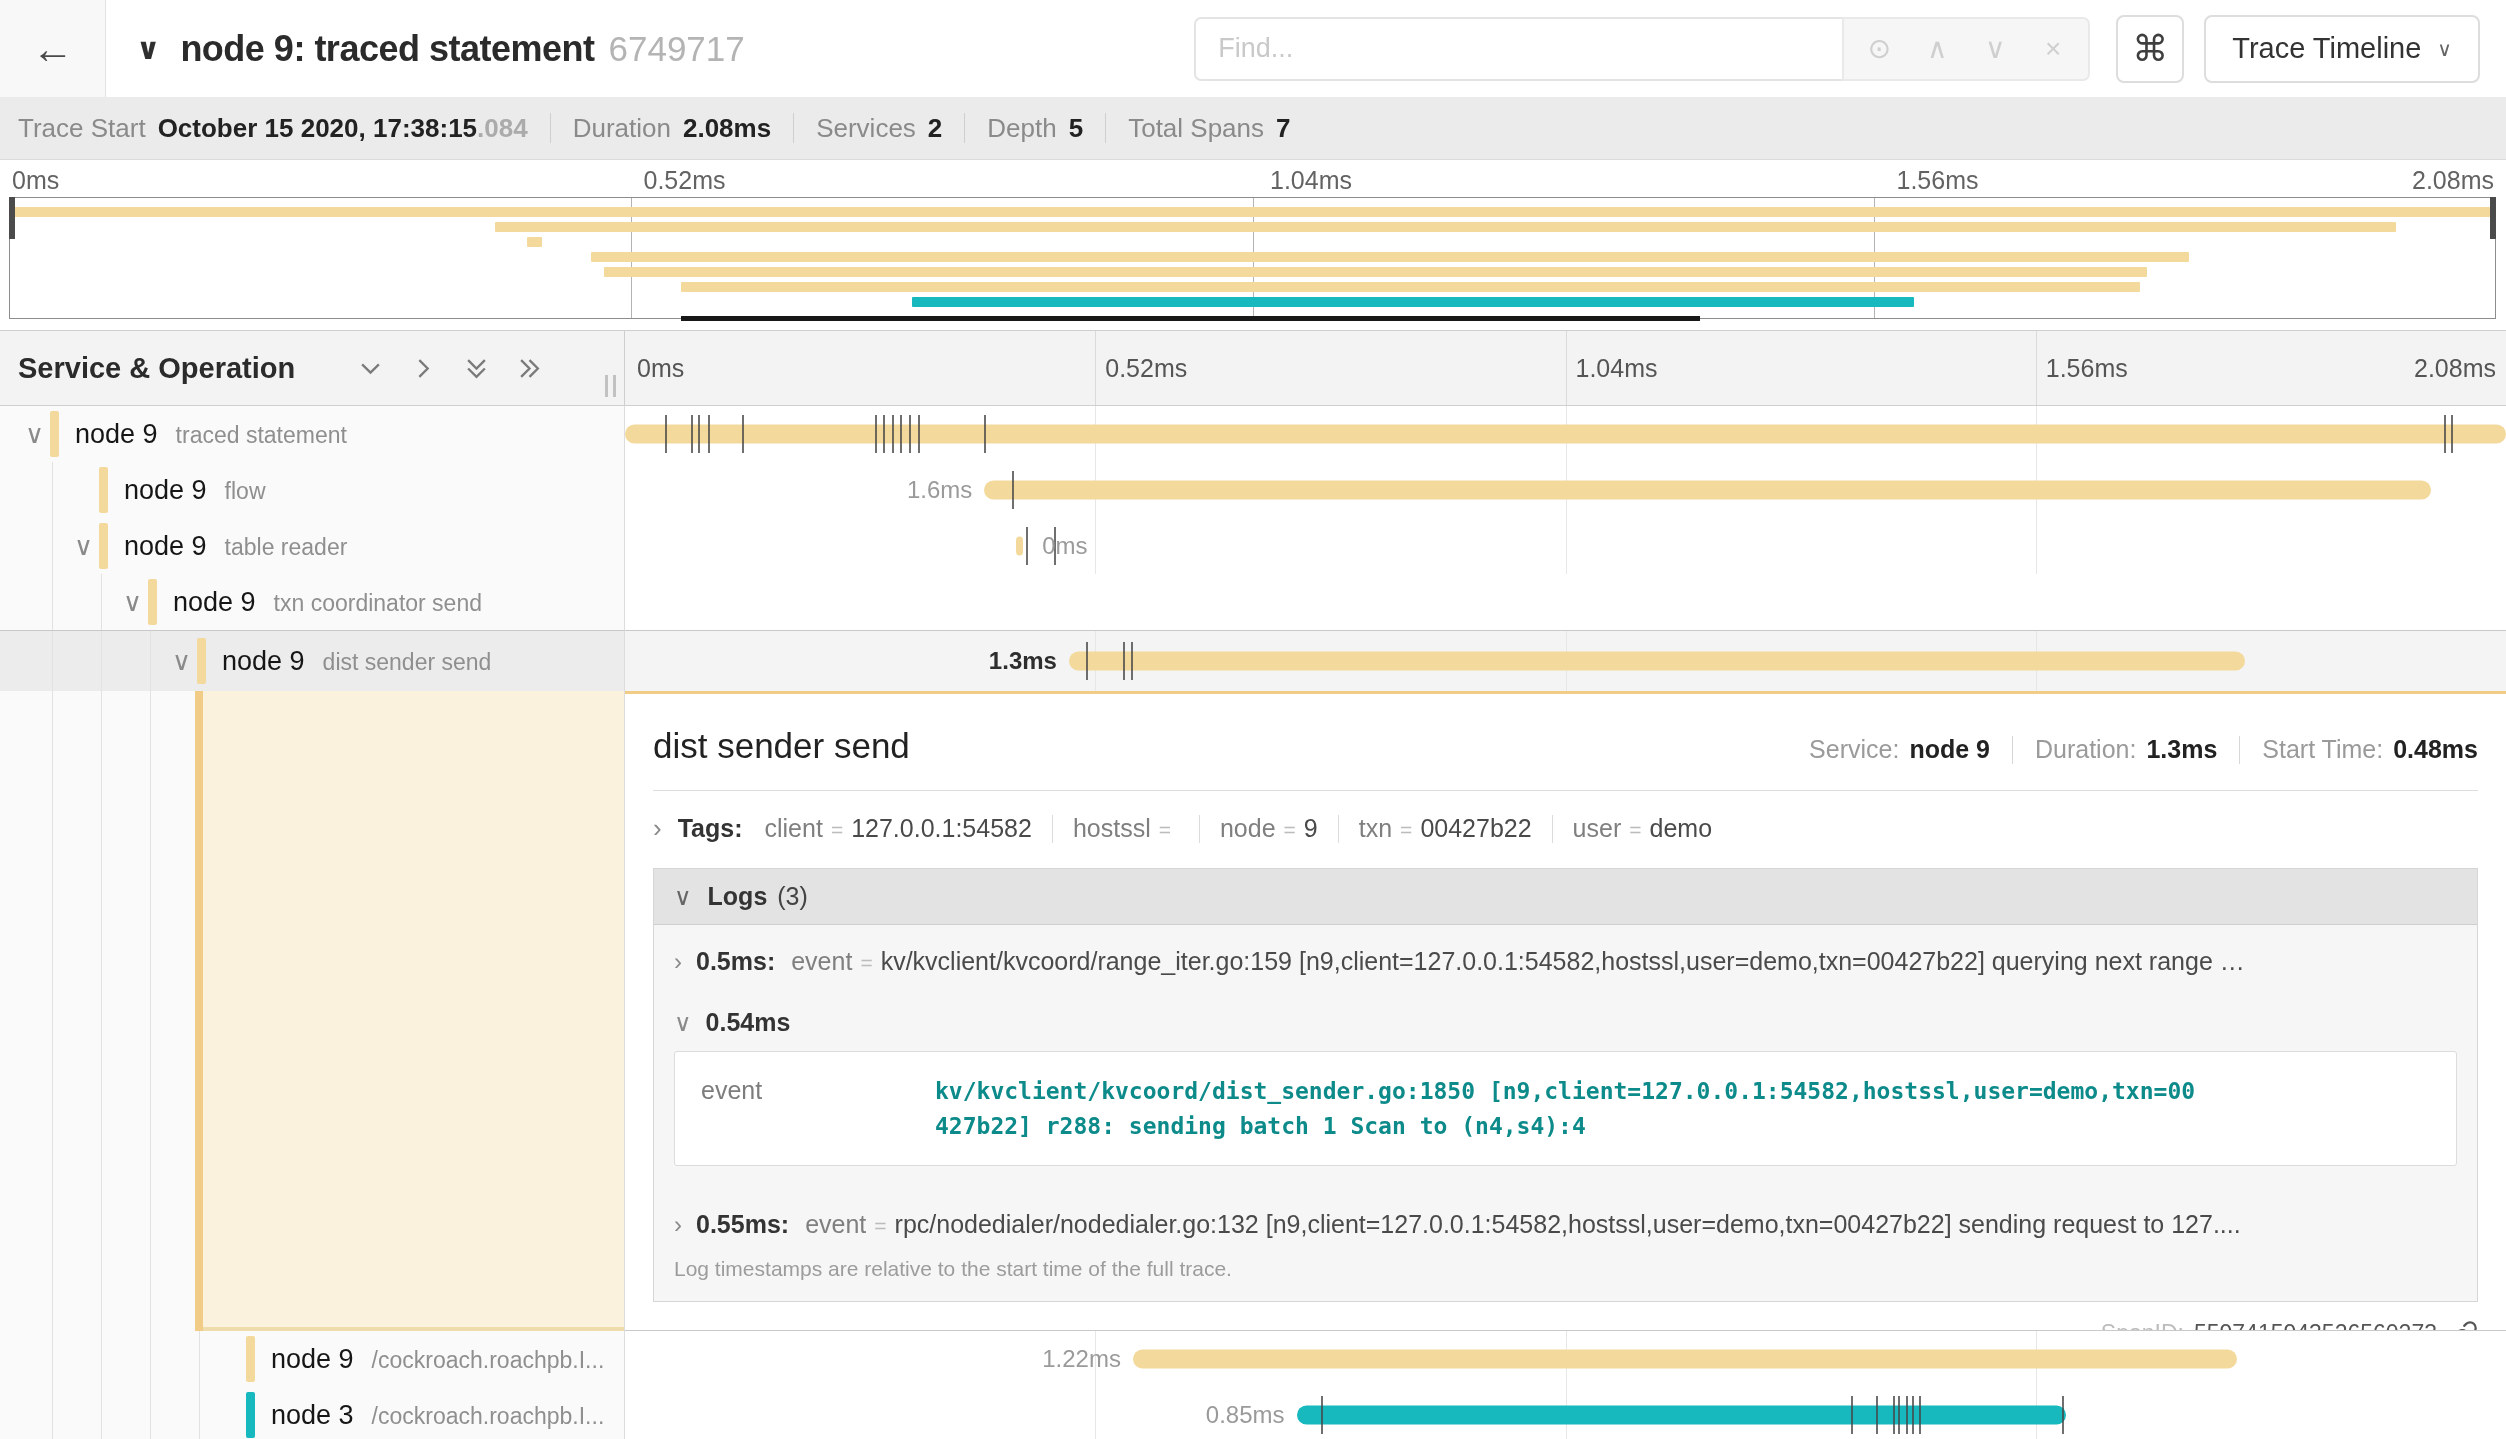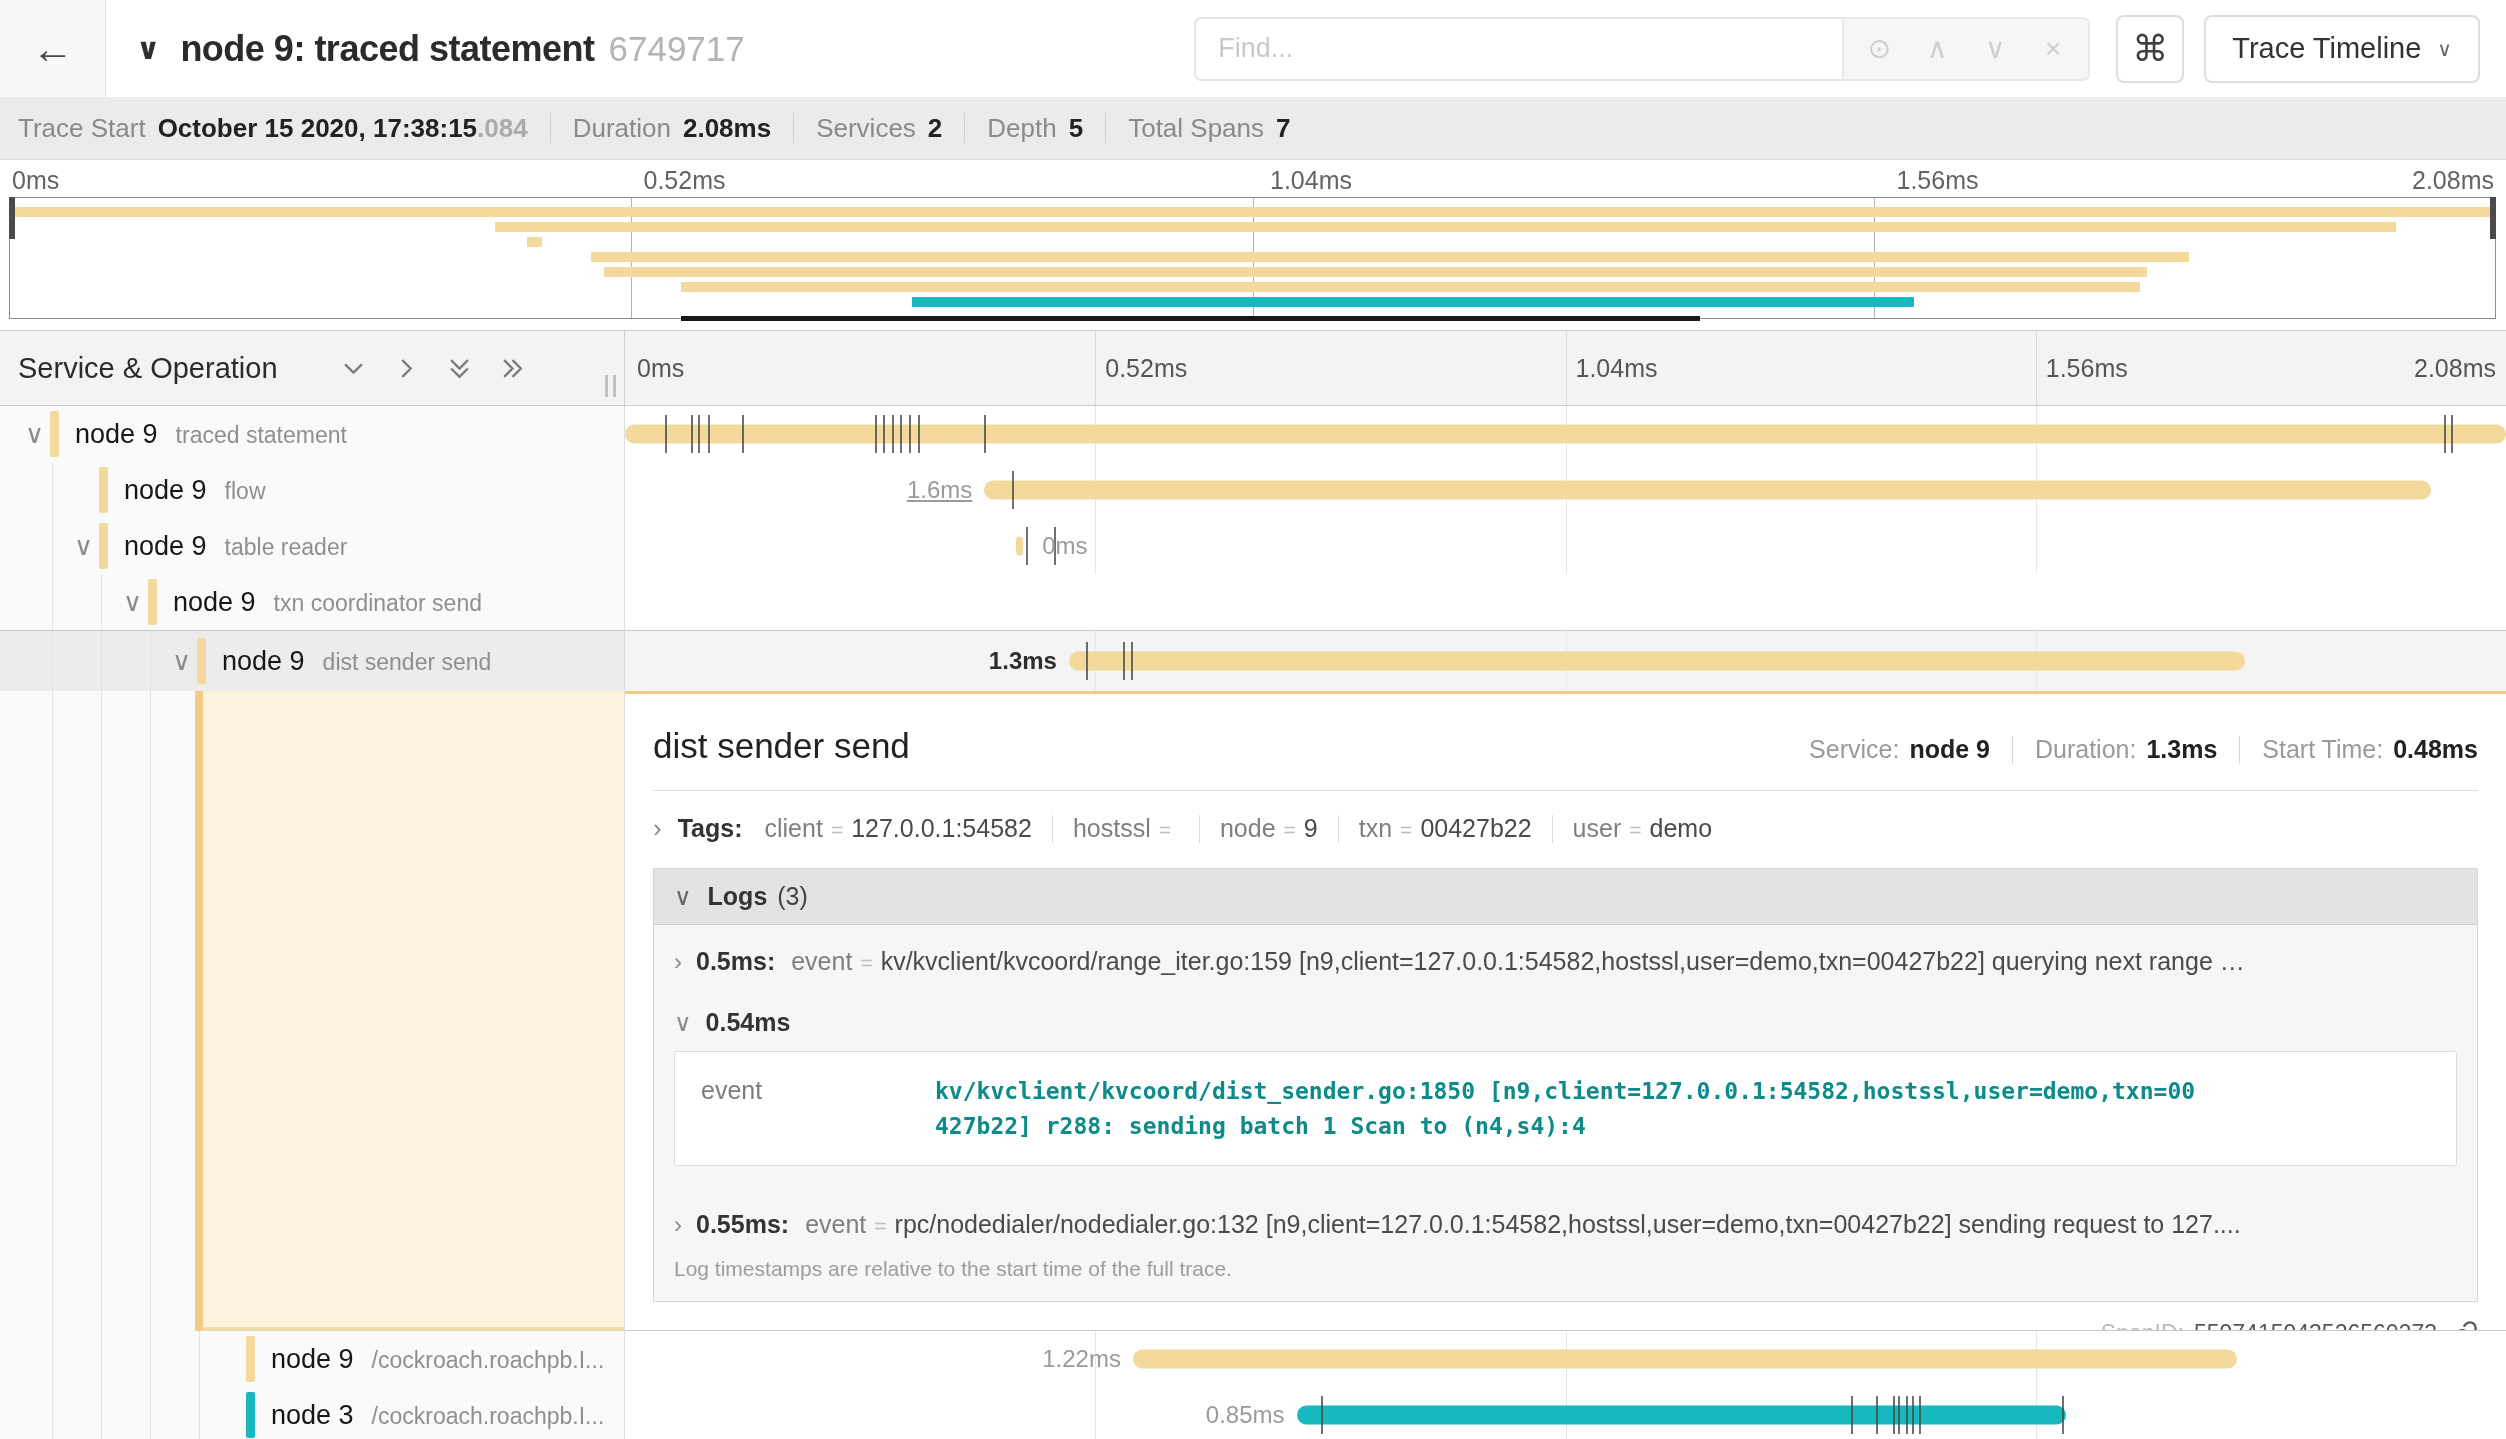--- a/index.html
+++ b/index.html
@@ -43,21 +43,21 @@
   .mini-grid { position:absolute; top:0; bottom:0; width:1px; background:#b3b3b3; }
   .mini-bar { position:absolute; height:10px; border-radius:1px; }
   .mini-handle { position:absolute; width:6px; height:42px; top:-1px; background:#4b4b4b; cursor:ew-resize; }
   .mini-underline { position:absolute; height:5px; bottom:-3px; background:#181818; }
 
   
   .timeline-header { height:76px; display:flex; background:#f3f3f3;
     border-top:1px solid #cfcfcf; border-bottom:1px solid #cfcfcf; }
   .th-left { width:625px; border-right:1px solid #cfcfcf; position:relative;
     display:flex; align-items:center; padding-left:18px; }
-  .th-title { font-size:29px; font-weight:normal; color:#2b2b2b; }
+  .th-title { font-size:29px; font-weight:bold; color:#2b2b2b; }
   .th-icons { display:flex; align-items:center; gap:30px; margin-left:64px; }
   .th-icons svg { display:block; cursor:pointer; }
   .th-grip { position:absolute; right:8px; bottom:8px; display:flex; gap:5px; cursor:col-resize; }
   .th-grip i { width:3px; height:22px; background:#c2c2c2; display:block; }
   .th-right { flex:1; position:relative; }
   .ruler-line { position:absolute; top:0; bottom:0; width:1px; background:#dadada; }
   .ruler-label { position:absolute; top:50%; transform:translateY(-50%); font-size:25px; color:#555; white-space:nowrap; }
 
   
   .row { display:flex; height:56px; position:relative; }
@@ -266,21 +266,21 @@
         <div class="guide" style="left: 52px;"></div>
         <div class="svc-bar" style="left: 99px; background: rgb(244, 217, 156);"></div>
         <div class="row-text" style="left: 124px;"><span class="svc-name">node 9</span><span class="op-name">flow</span></div>
       </div>
       <div class="row-right cell">
         <div class="grid-line" style="left: 25%;"></div>
         <div class="grid-line" style="left: 50%;"></div>
         <div class="grid-line" style="left: 75%;"></div>
         <div class="span-bar" style="left: 19.1%; width: 76.9%; background: rgb(244, 217, 156);"></div>
         <div class="bar-tick" style="left: 20.6%;"></div>
-        <div class="dur-label" style="right: calc(80.9% + 12px); text-decoration: underline;">1.6ms</div>
+        <div class="dur-label" style="right: calc(80.9% + 12px);">1.6ms</div>
       </div>
     </div>
     <div class="row">
       <div class="row-left cell">
         <div class="guide" style="left: 52px;"></div>
         <span class="row-chevron" style="left: 74px;">∨</span>
         <div class="svc-bar" style="left: 99px; background: rgb(244, 217, 156);"></div>
         <div class="row-text" style="left: 124px;"><span class="svc-name">node 9</span><span class="op-name">table reader</span></div>
       </div>
       <div class="row-right cell">

